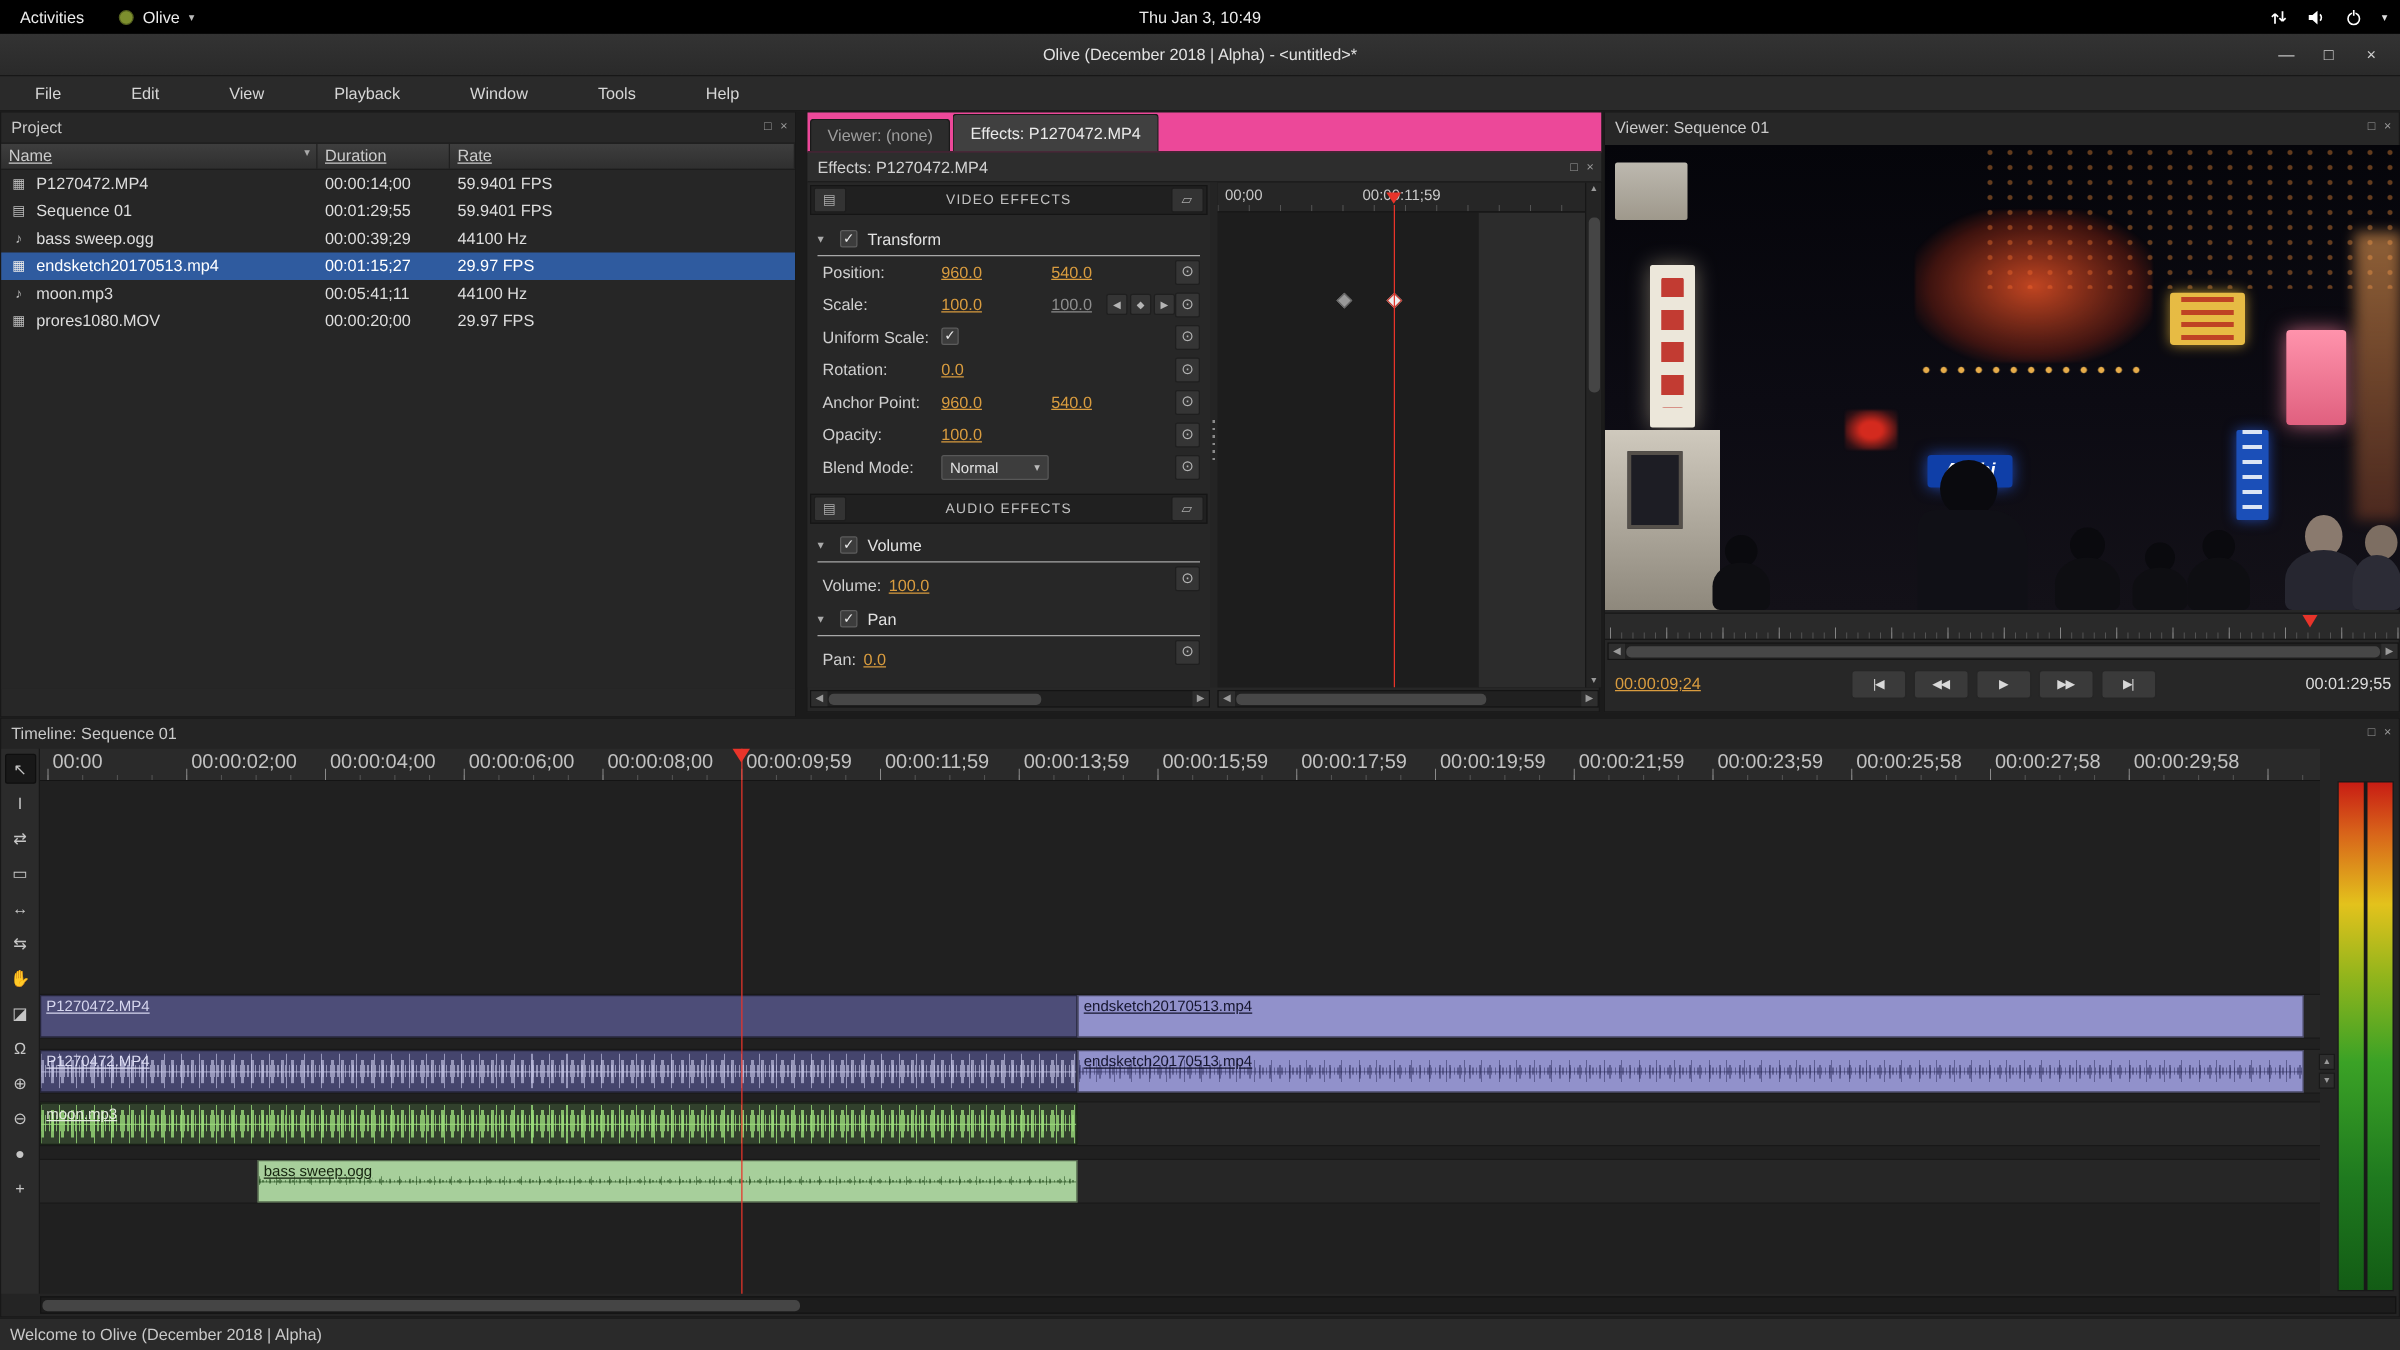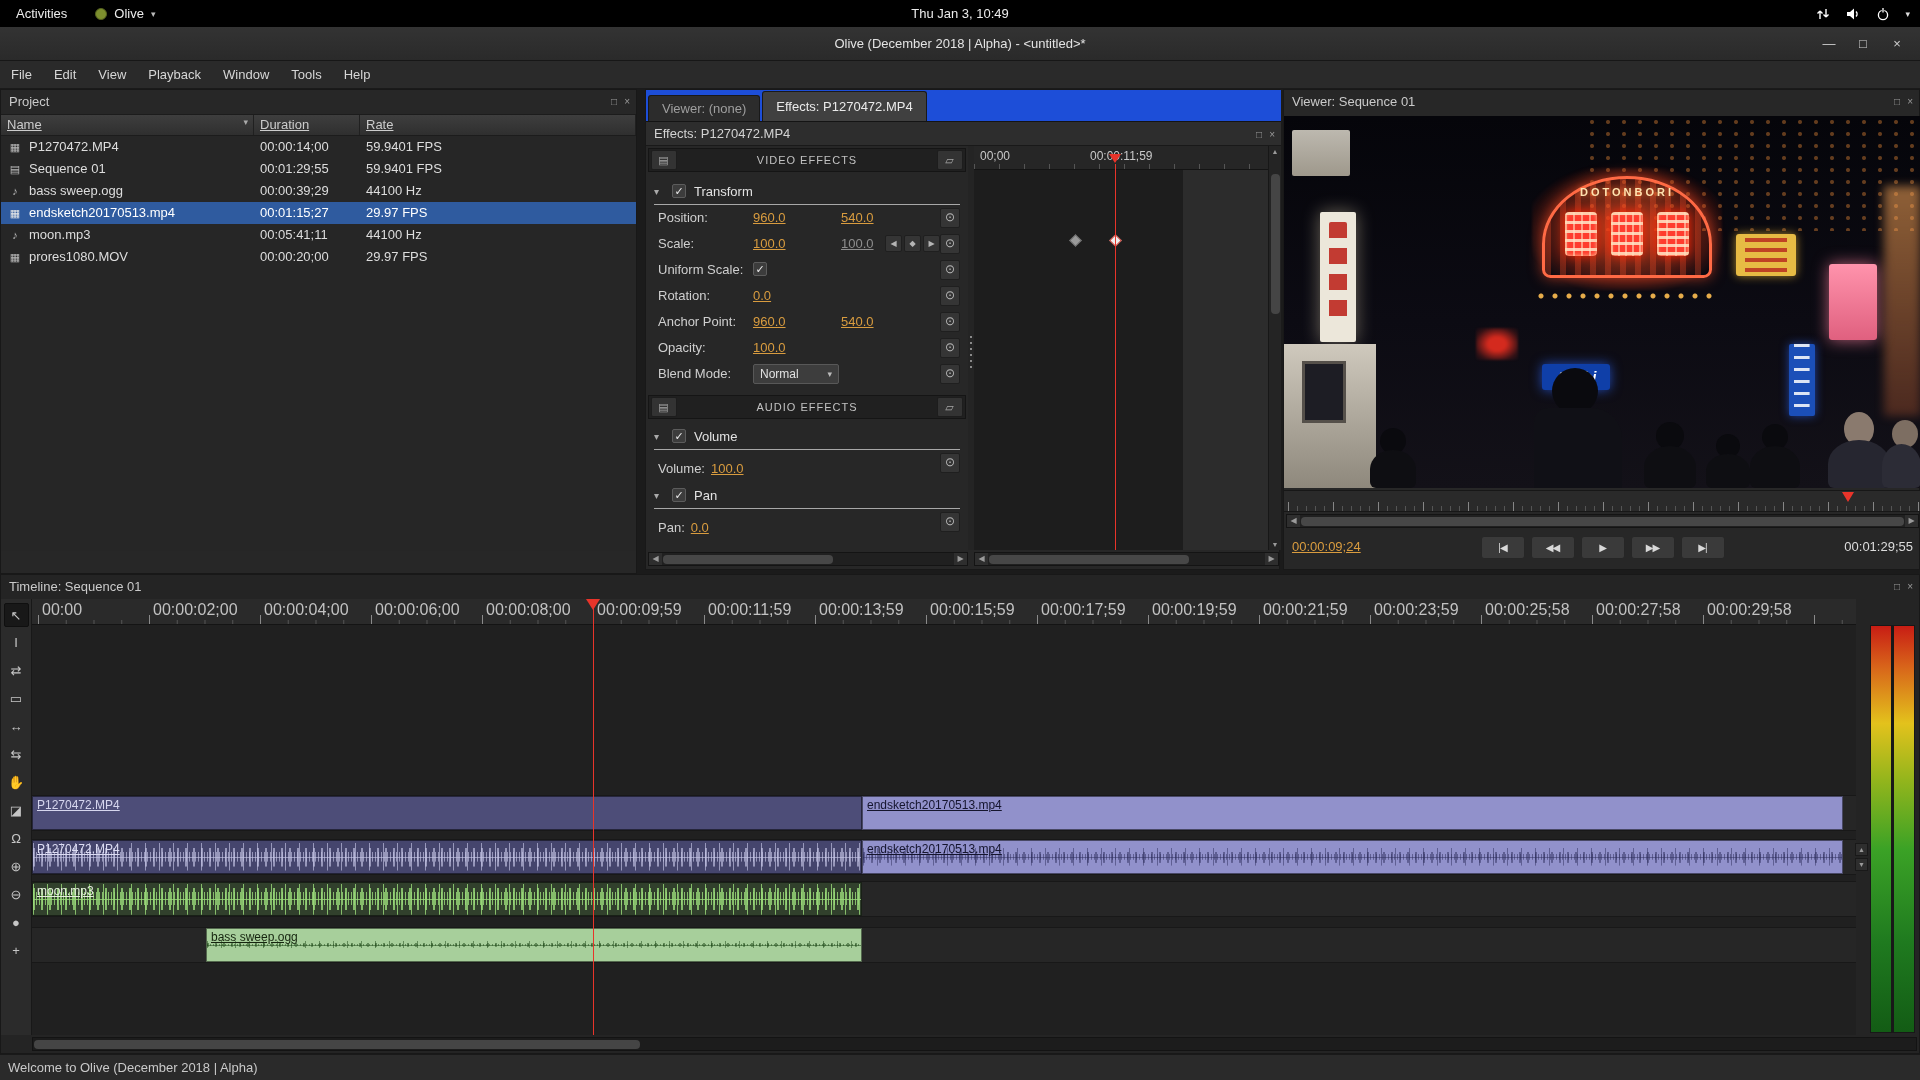--- a/index.html
+++ b/index.html
@@ -22,42 +22,42 @@
   .db-tray svg { display:block; }
 
   
   .titlebar { position:absolute; left:0; top:27px; width:1920px; height:34px; background:linear-gradient(#333,#2a2a2a); border-bottom:1px solid #171717; }
   .tb-title { position:absolute; left:0; right:0; top:0; height:34px; line-height:34px; text-align:center; color:#e3e3e3; }
   .tb-controls { position:absolute; right:8px; top:0; height:34px; display:flex; align-items:center; gap:4px; }
   .tb-btn { width:30px; height:24px; text-align:center; line-height:24px; color:#cfcfcf; border-radius:3px; font-size:13px; }
 
   
   .menubar { position:absolute; left:0; top:61px; width:1920px; height:28px; background:#2a2a2a; border-bottom:1px solid #1a1a1a; display:flex; align-items:center; }
-  .menu-item { padding:0 11px; height:100%; display:flex; align-items:center; color:#d6d6d6; }
+  .menu-item { padding:0 28px; height:100%; display:flex; align-items:center; color:#d6d6d6; }
 
   
   .panel { position:absolute; background:#272727; border:1px solid #181818; }
   .panel-title { height:24px; line-height:24px; padding:0 8px; color:#cacaca; position:relative; }
   .corner-icons { position:absolute; right:6px; top:0; height:24px; display:flex; align-items:center; gap:7px; color:#9a9a9a; font-size:10px; }
   .corner-icons span { cursor:default; }
 
   
   .pt-header { display:grid; grid-template-columns:253px 106px auto; height:22px; background:linear-gradient(#3e3e3e,#2f2f2f); border-top:1px solid #1c1c1c; border-bottom:1px solid #1c1c1c; color:#cccccc;text-decoration:underline; }
   .pt-header > div { padding:2px 6px; border-right:1px solid #202020; position:relative; }
   .pt-body { background:#262626; height:415px; }
   .pt-row { display:grid; grid-template-columns:253px 106px auto; height:22px; line-height:22px; color:#dddddd; }
   .pt-row.selected { background:var(--selection,#2f5b9f); color:#fff; }
   .pt-name { display:flex; align-items:center; gap:6px; padding-left:6px; overflow:hidden; white-space:nowrap; }
   .pt-ic { width:16px; text-align:center; font-size:11px; color:#b8b8b8; flex:0 0 16px; }
   .pt-row.selected .pt-ic { color:#e8e8e8; }
   .pt-cell { padding-left:6px; white-space:nowrap; }
 
   
   .fx-dock { left:645px; top:89px; width:635px; height:481px; background:#272727; }
-  .tabbar { position:absolute; left:0; top:0; width:635px; height:32px; background:#1d4ed8; border-bottom:1px solid #141414; display:flex; align-items:flex-end; padding-left:2px; }
+  .tabbar { position:absolute; left:0; top:0; width:635px; height:32px; background:#ec4899; border-bottom:1px solid #141414; display:flex; align-items:flex-end; padding-left:2px; }
   .tab { height:26px; line-height:26px; padding:0 13px; background:#2c2c2c; color:#9f9f9f; border:1px solid #191919; border-bottom:none; margin-right:2px; border-radius:3px 3px 0 0; white-space:nowrap; }
   .tab.active { background:#404040; color:#eaeaea; height:30px; line-height:30px; }
   .fx-header { position:absolute; left:0; top:32px; width:635px; height:24px; background:#2d2d2d; border-bottom:1px solid #191919; line-height:23px; padding-left:8px; color:#d2d2d2; }
   .fx-controls { position:absolute; left:0; top:56px; width:322px; height:404px; background:#272727; overflow:hidden; }
   .fx-bar { height:24px; margin:2px 2px 0 2px; background:#202020; border:1px solid #151515; display:flex; align-items:center; color:#c2c2c2; font-size:11px; letter-spacing:1px; }
   .fx-bar-btn { width:26px; height:20px; margin:0 2px; background:#333; border:1px solid #1d1d1d; color:#a8a8a8; text-align:center; line-height:18px; font-size:11px; border-radius:2px; }
   .fx-bar-title { flex:1; text-align:center; }
   .fx-sec-head { height:26px; display:flex; align-items:center; gap:8px; padding-left:8px; color:#e2e2e2; margin-top:6px; }
   .fx-sec-head.tight { margin-top:4px; }
   .sec-arrow { color:#aaa; font-size:10px; width:10px; }
@@ -407,28 +407,20 @@
   </div>
 
   <div class="video">
 
     <div class="sc" style="left:300px; top:0; width:337px; height:115px; background-image:radial-gradient(circle, rgba(255,150,60,.5) 0 1.5px, transparent 2.5px); background-size:16px 12px; opacity:.75;"></div>
     <div class="sc" style="left:8px; top:14px; width:58px; height:46px; background:linear-gradient(#ddd8cc,#b9b2a2); opacity:.85; border-radius:2px;"></div>
     <div class="sc" style="left:36px; top:96px; width:36px; height:130px; background:#ece7da; box-shadow:0 0 18px rgba(255,240,200,.4); border-radius:2px;">
       <div style="margin:10px auto; width:18px; height:104px; background:repeating-linear-gradient(180deg,#c23b32 0 16px, transparent 16px 26px); border-radius:2px;"></div>
     </div>
     <div class="sc glow-red" style="left:248px; top:52px; width:190px; height:122px; background:radial-gradient(ellipse at center, rgba(255,90,40,.75), rgba(255,60,20,.22) 62%, transparent 78%);"></div>
-    <div class="sc" style="left:258px; top:60px; width:170px; height:102px; border:3px solid #ff6a45; border-radius:60% 60% 10px 10px / 80% 80% 10px 10px; background:repeating-linear-gradient(90deg, rgba(255,80,40,.30) 0 6px, transparent 6px 15px); box-shadow:0 0 14px rgba(255,80,40,.6);">
-      <div style="text-align:center; margin-top:7px; font-size:11px; font-weight:bold; letter-spacing:3px; color:#ffe3b0; text-shadow:0 0 6px #ff8040;">DOTONBORI</div>
-      <div style="display:flex; justify-content:center; gap:14px; margin-top:14px;">
-        <div style="width:32px; height:44px; background:#ff3d2e; box-shadow:0 0 12px #ff2000, inset 0 0 4px #ffd0a0; border-radius:4px; background-image:repeating-linear-gradient(180deg, rgba(255,230,200,.85) 0 3px, transparent 3px 9px), repeating-linear-gradient(90deg, rgba(255,230,200,.55) 0 2px, transparent 2px 8px);"></div>
-        <div style="width:32px; height:44px; background:#ff3d2e; box-shadow:0 0 12px #ff2000, inset 0 0 4px #ffd0a0; border-radius:4px; background-image:repeating-linear-gradient(180deg, rgba(255,230,200,.85) 0 3px, transparent 3px 10px), repeating-linear-gradient(90deg, rgba(255,230,200,.55) 0 2px, transparent 2px 7px);"></div>
-        <div style="width:32px; height:44px; background:#ff3d2e; box-shadow:0 0 12px #ff2000, inset 0 0 4px #ffd0a0; border-radius:4px; background-image:repeating-linear-gradient(180deg, rgba(255,230,200,.85) 0 3px, transparent 3px 8px), repeating-linear-gradient(90deg, rgba(255,230,200,.55) 0 2px, transparent 2px 9px);"></div>
-      </div>
-    </div>
     <div class="sc" style="left:250px; top:176px; width:180px; height:8px; background-image:radial-gradient(circle, rgba(255,190,80,.9) 0 2px, transparent 3px); background-size:14px 8px;"></div>
     <div class="sc" style="left:258px; top:248px; width:68px; height:26px; background:#0f3fa8; border-radius:3px; box-shadow:0 0 12px rgba(40,90,220,.8); color:#fff; font-style:italic; font-weight:bold; font-size:15px; text-align:center; line-height:25px;">Asahi</div>
     <div class="sc glow-red" style="left:192px; top:212px; width:42px; height:32px; background:radial-gradient(ellipse, #d42a1e 30%, rgba(212,42,30,.2) 75%, transparent);"></div>
     <div class="sc" style="left:452px; top:118px; width:60px; height:42px; background:#ffcf4a; opacity:.9; border-radius:3px; box-shadow:0 0 10px rgba(255,200,60,.7); background-image:repeating-linear-gradient(180deg, rgba(200,40,30,.8) 4px 8px, transparent 8px 14px); background-size:70% 100%; background-position:center; background-repeat:no-repeat;"></div>
     <div class="sc" style="left:545px; top:148px; width:48px; height:76px; background:linear-gradient(#ff93ac,#e0607f); box-shadow:0 0 16px rgba(255,130,160,.7); border-radius:3px;"></div>
     <div class="sc" style="left:505px; top:228px; width:26px; height:72px; background:#1b4fb8; box-shadow:0 0 10px rgba(40,90,220,.7); background-image:repeating-linear-gradient(180deg, rgba(255,255,255,.85) 0 3px, transparent 3px 12px); background-size:60% 100%; background-position:center; background-repeat:no-repeat; border-radius:2px;"></div>
     <div class="sc" style="left:600px; top:70px; width:37px; height:230px; background:linear-gradient(180deg, rgba(255,170,90,.55), rgba(255,120,60,.25)); filter:blur(5px);"></div>
     <div class="sc" style="left:0; top:228px; width:92px; height:144px; background:linear-gradient(#cfc9bd,#8e887c);">
       <div style="position:absolute; left:18px; top:17px; width:44px; height:62px; background:#1d1d24; border:3px solid #55504a;"></div>
     </div>

